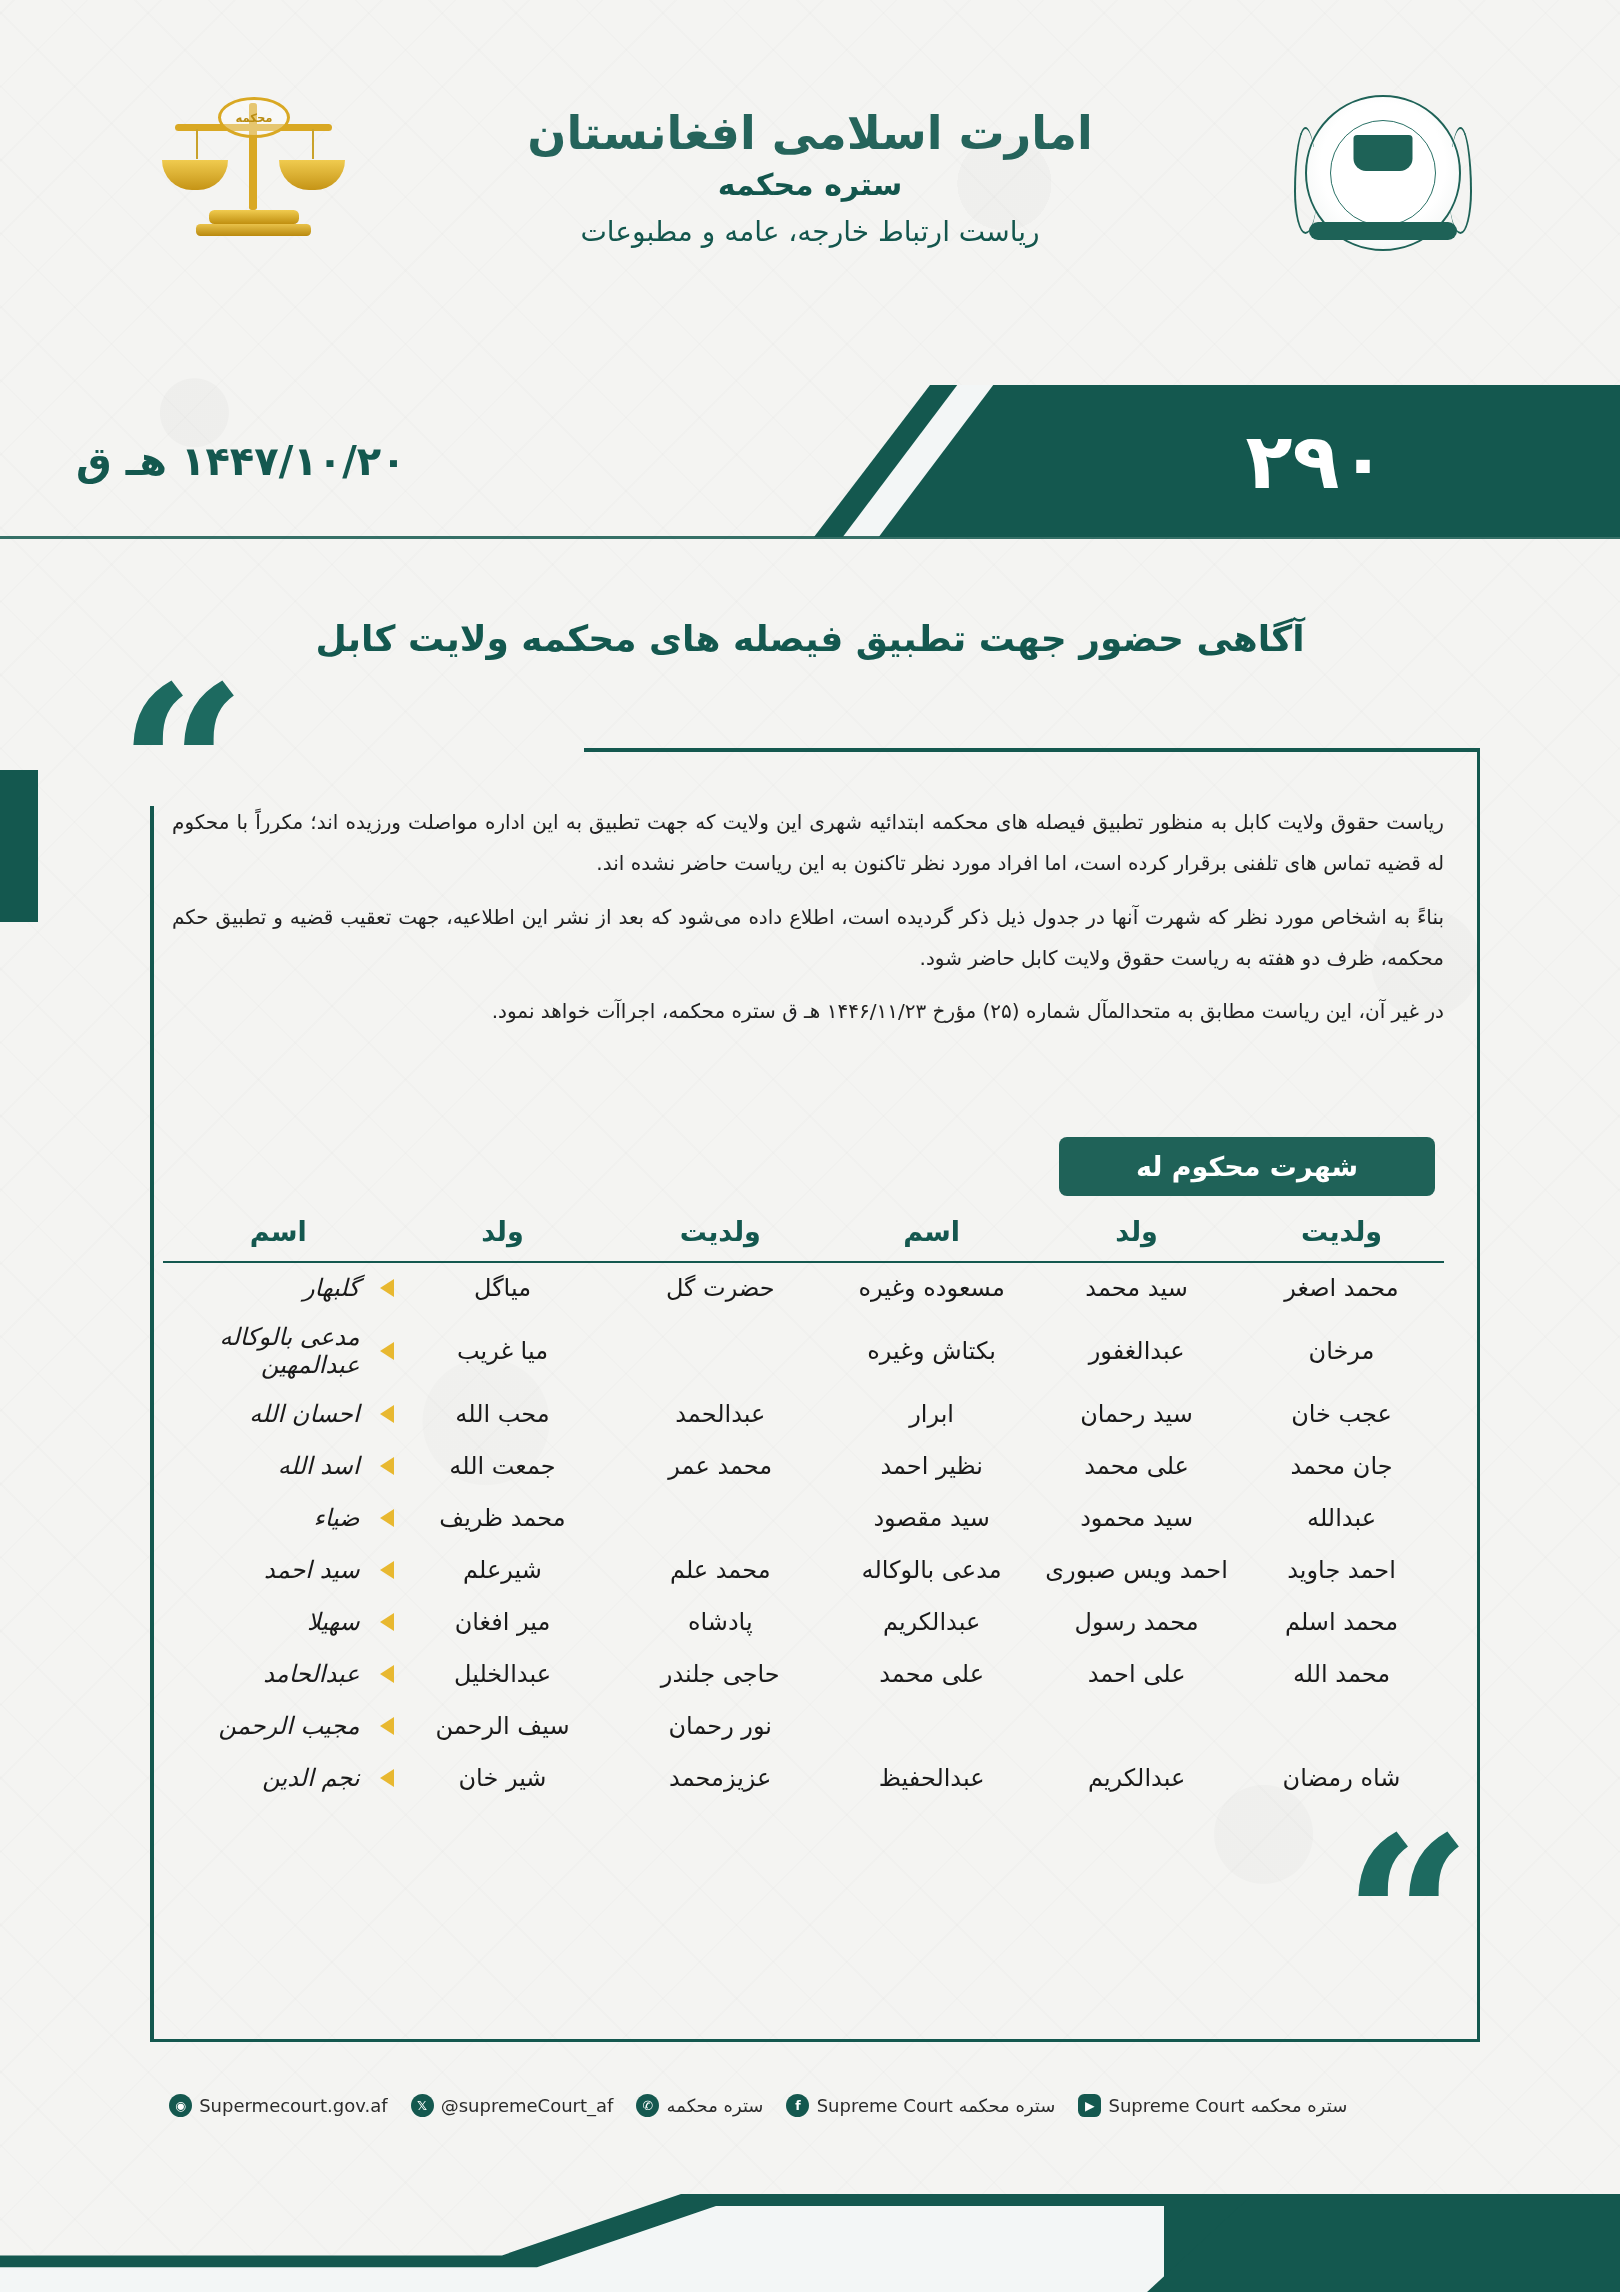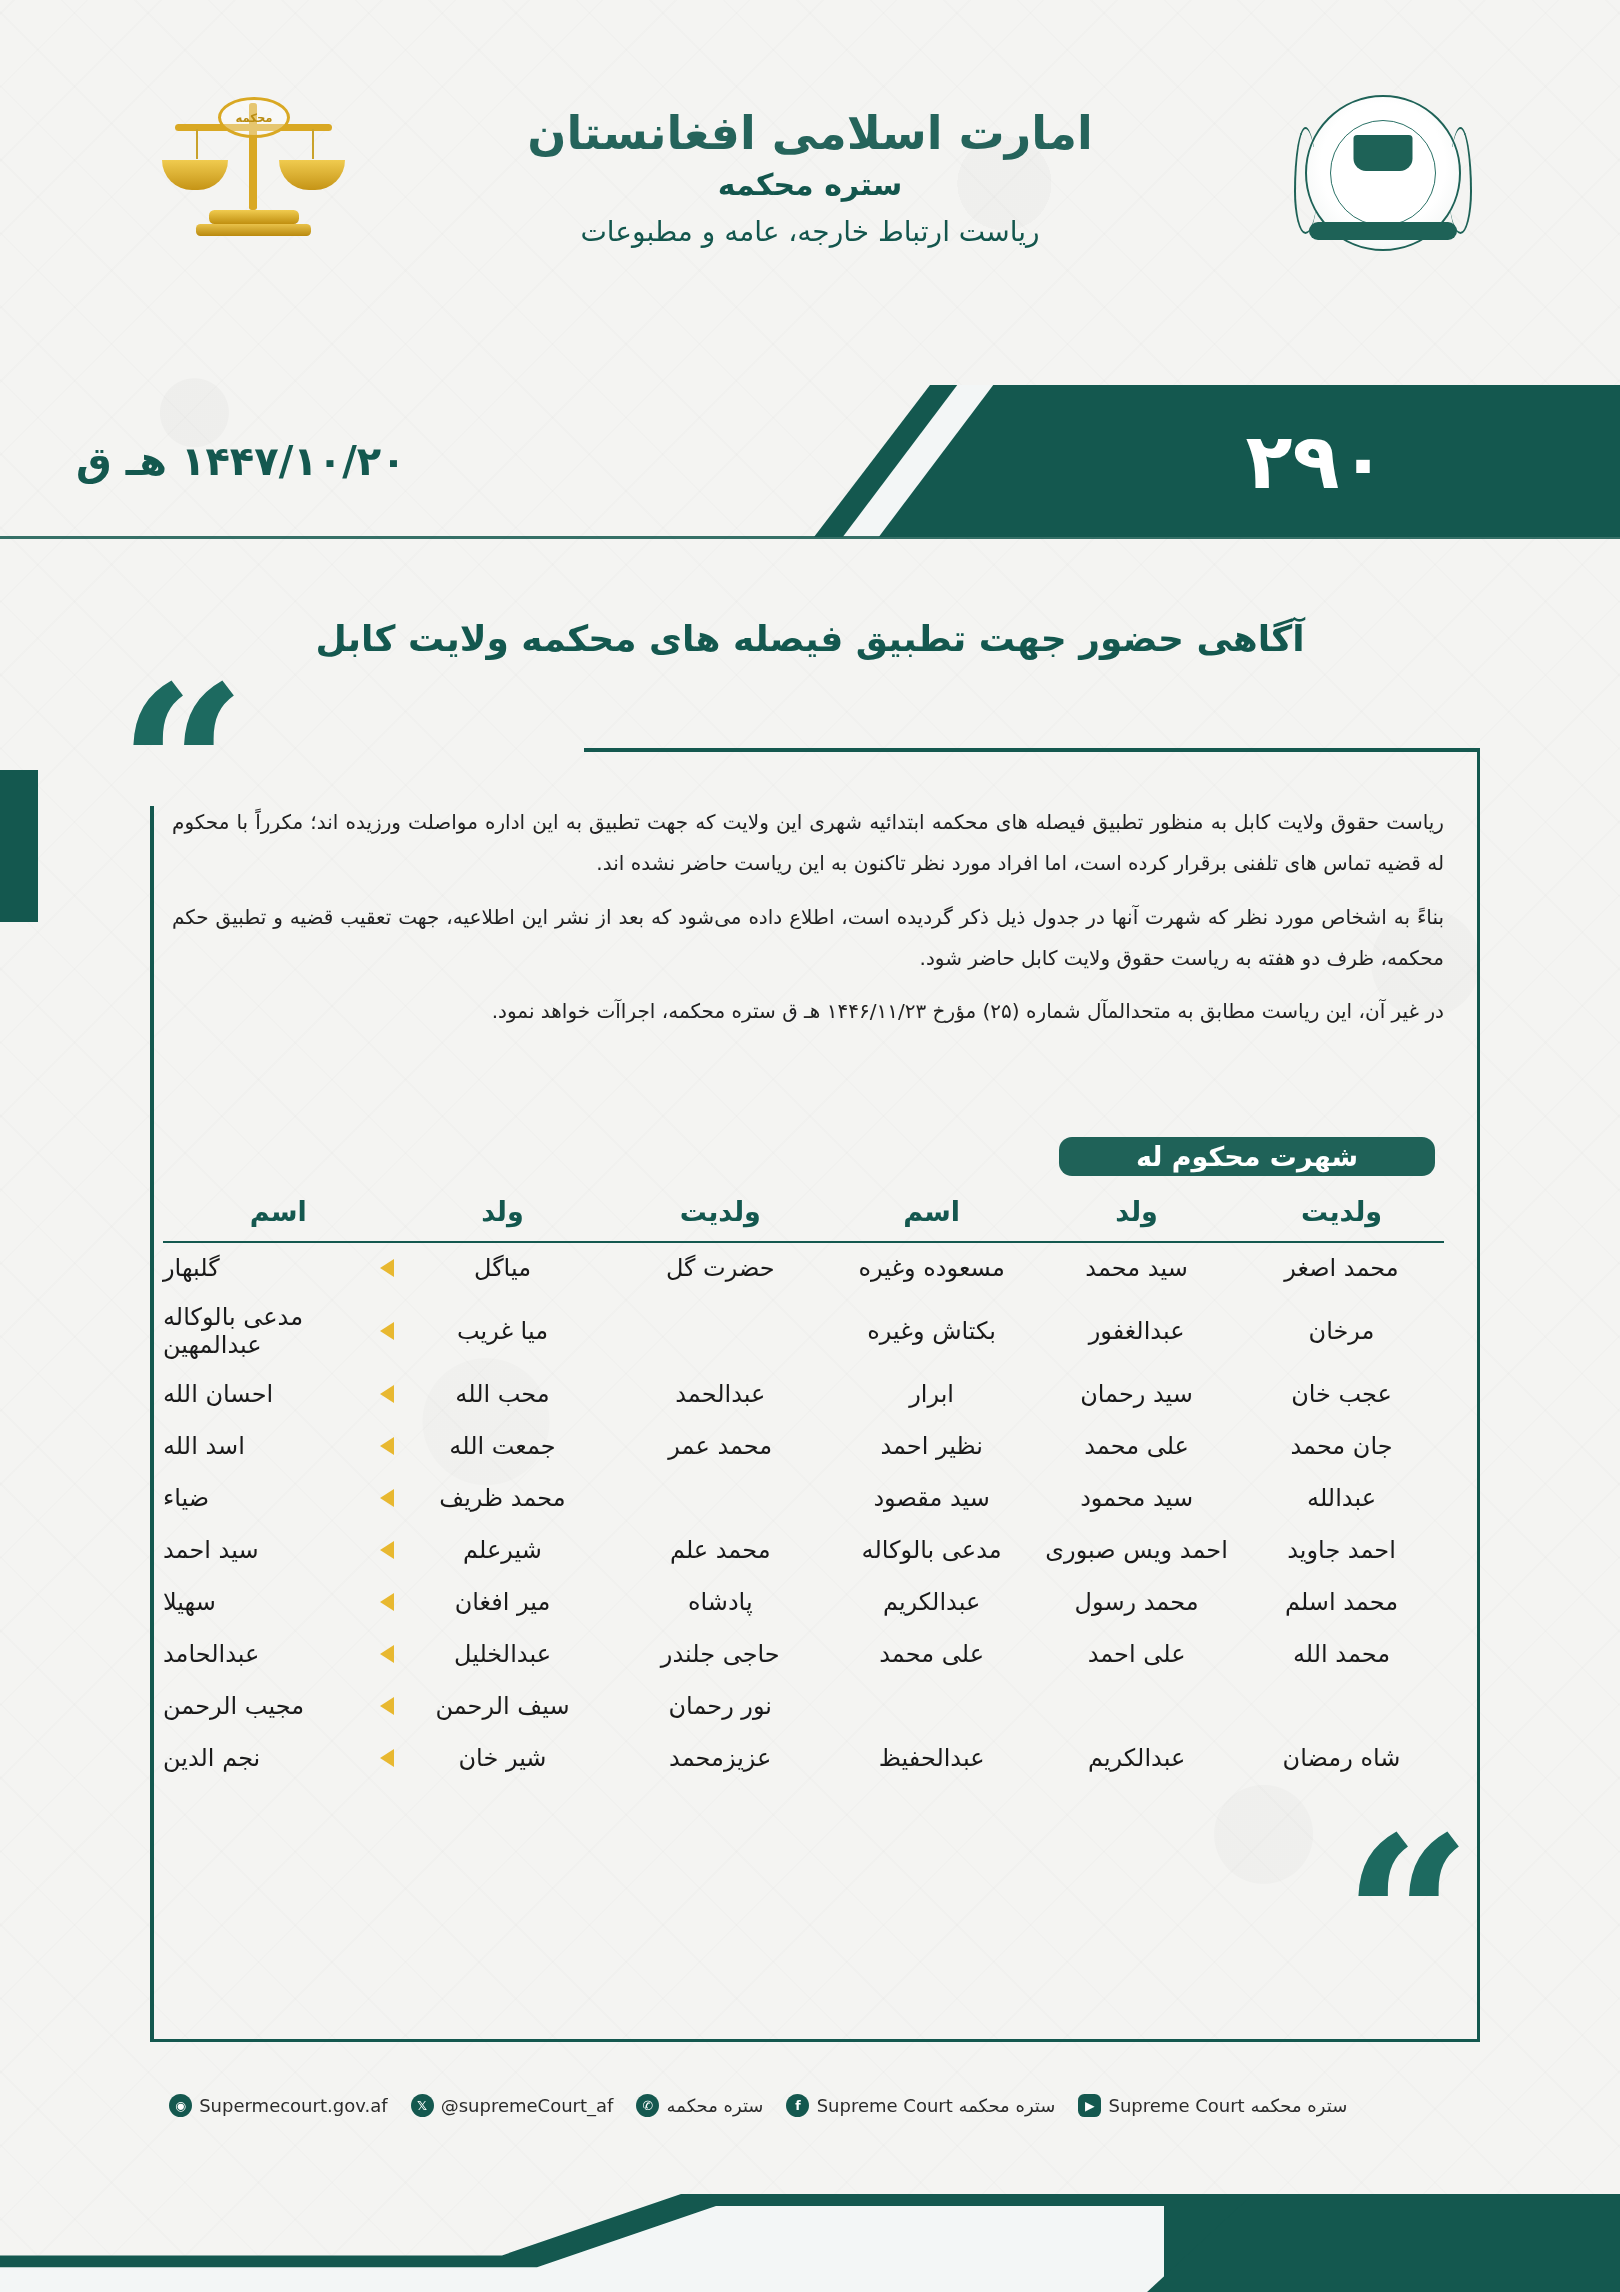--- a/index.html
+++ b/index.html
@@ -139,34 +139,34 @@
     position:absolute; top:802px; right:176px; width:1272px;
     color:#222; font-size:20px; line-height:2.05; text-align:justify;
   }
   .body-text p { margin-bottom: 12.5px; }
 
   
   .table-area { position:absolute; top:1137px; right:176px; width:1281px; }
   .group-head { display:flex; justify-content:flex-start; gap:0; margin-bottom:12.5px; }
   .grp {
     background:#1f6258; color:#fff; font-size:27px; font-weight:700;
-    padding:4px 0; text-align:center; border-radius:13px;
+    padding:14px 0; text-align:center; border-radius:8px;
   }
   .grp.le { width:376px; margin-right:9px; }
   .grp.alay { width:385px; margin-right:278px; }
 
   table { width:100%; border-collapse:collapse; }
   thead th {
     color:#14584f; font-size:27px; font-weight:700; padding:7.2px 0 14.3px;
     border-bottom:2.7px solid #14584f; text-align:center;
   }
   tbody td {
     font-size:24px; color:#1a1a1a; padding:9px 0; text-align:center; height:52px;
   }
-  tbody td.name-cell { position:relative; padding-right:34px; text-align:left;}
+  tbody td.name-cell { position:relative; padding-right:34px; text-align:right;font-style:italic;}
   .bullet {
     position:absolute; right:0; top:50%; transform:translateY(-50%);
     width:0; height:0; border-top:9.9px solid transparent; border-bottom:9.9px solid transparent;
     border-right:14.3px solid #e8b830;
   }
   col.c1{width:16%} col.c2{width:16%} col.c3{width:16%}
   col.c4{width:17%} col.c5{width:17%} col.c6{width:18%}
 
   
   .social {

